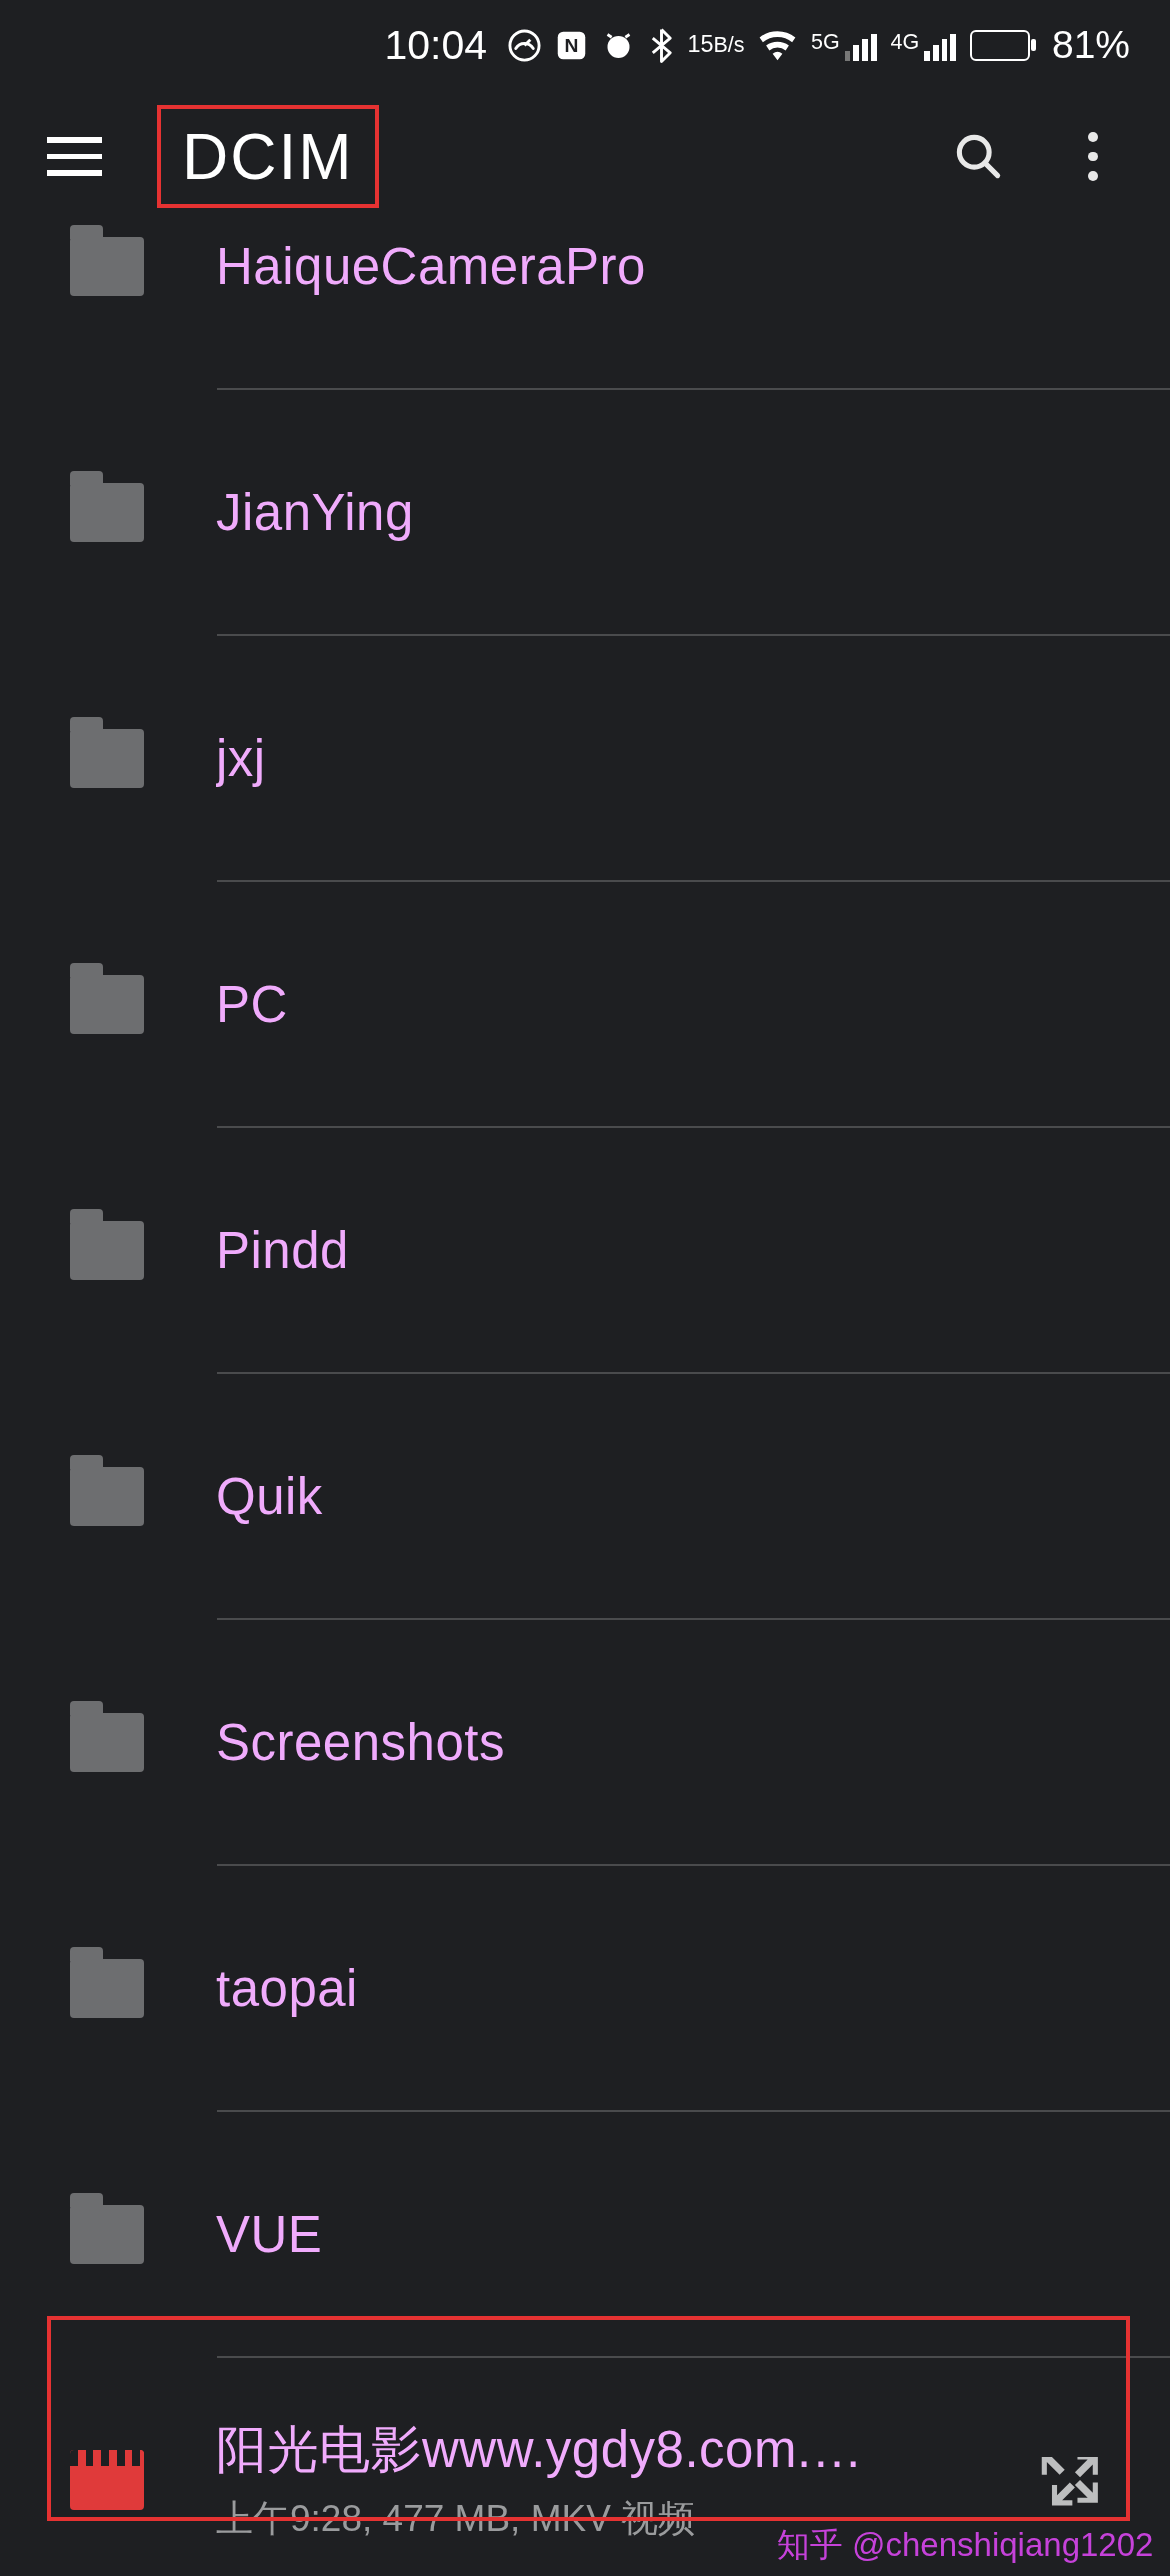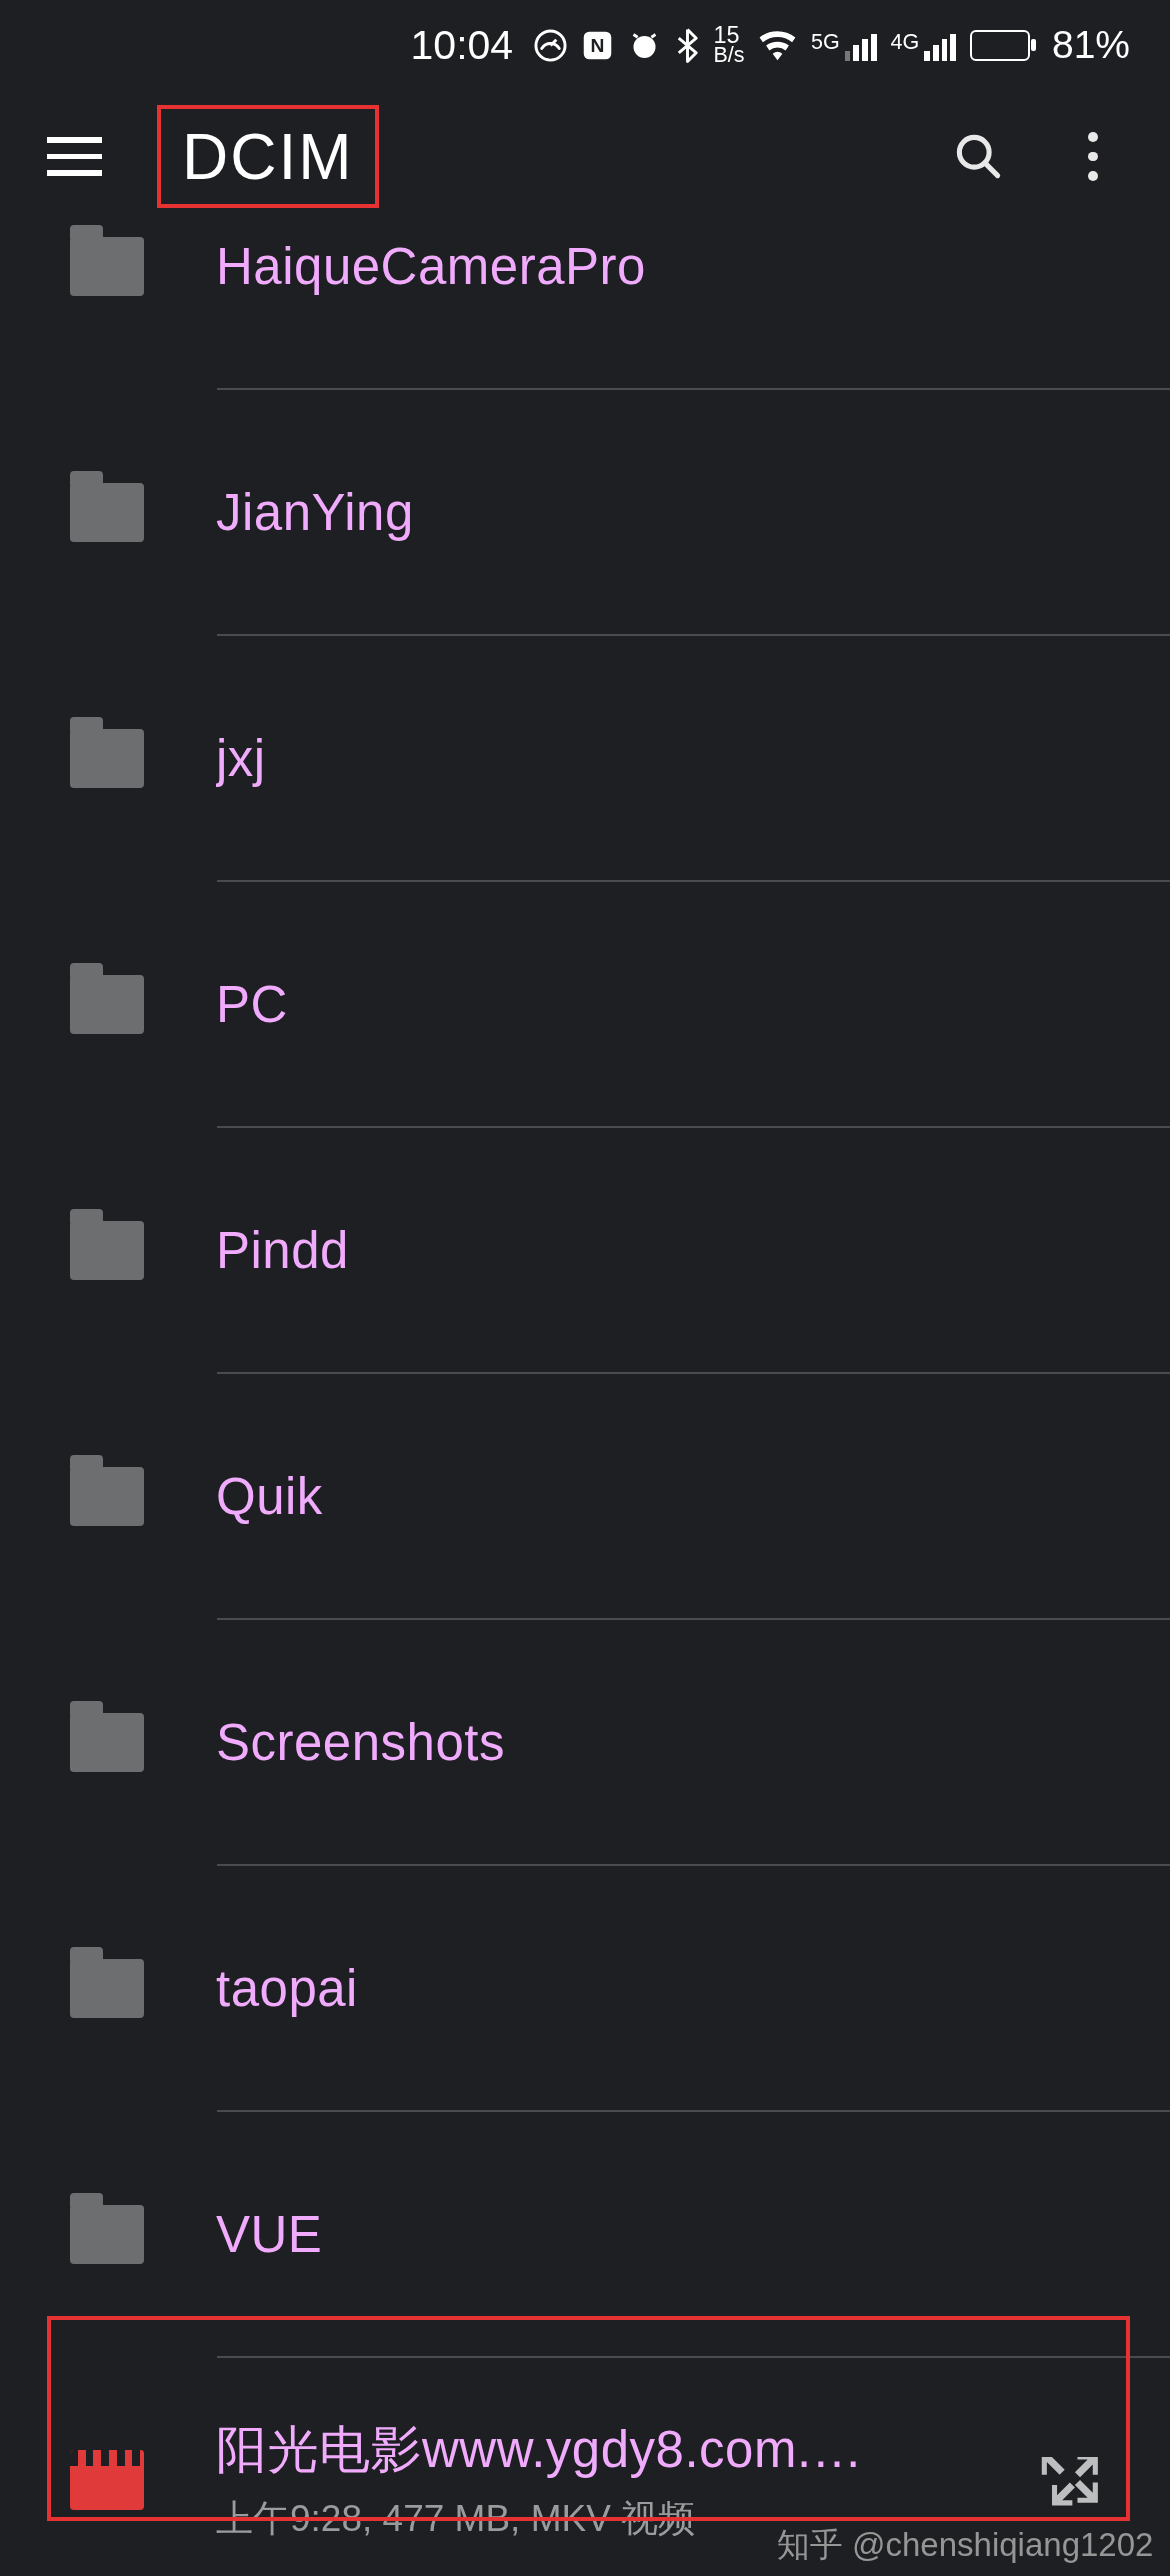--- a/index.html
+++ b/index.html
@@ -4,21 +4,21 @@
 <style>
   * { margin: 0; padding: 0; box-sizing: border-box; }
   html, body { width: 1171px; height: 2576px; background: #1e1f22; font-family: "Helvetica Neue", Arial, sans-serif; color: #e8e8e8; overflow: hidden; }
   .screen { position: relative; width: 1171px; height: 2576px; }
 
   
   .statusbar { position: absolute; top: 0; left: 0; right: 0; height: 90px; display: flex; align-items: center; justify-content: flex-end; padding-right: 41px; gap: 13.7px; font-size: 37px; color: #fff; }
   .statusbar .time { font-size: 41px; font-weight: 400; margin-right: 5.9px; }
   .statusbar .ic { display: inline-flex; align-items: center; justify-content: center; }
   .statusbar svg { display: block; }
-  .bs { display: flex; flex-direction: column; align-items: flex-start; line-height: 0.9; font-size: 21.5px; }
+  .bs { display: flex; flex-direction: row; align-items: flex-end; line-height: 0.9; font-size: 21.5px; }
   .bs .t { font-size: 23.4px; }
   .sig { display: flex; align-items: center; gap: 2.9px; }
   .sig .lbl { font-size: 21.5px; align-self: flex-start; margin-right: 2px; }
   .bars { display: flex; align-items: flex-end; gap: 2.9px; height: 31px; }
   .bars span { width: 5.9px; background: #fff; }
   .bars span:nth-child(1){height:9.8px} .bars span:nth-child(2){height:15.6px} .bars span:nth-child(3){height:21.5px} .bars span:nth-child(4){height:27px}
   .bars.dim span:nth-child(1){background:#777}
   .batt { display: flex; align-items: center; gap: 22px; }
   .batt-shell { width: 60px; height: 31px; border: 2.9px solid #fff; border-radius: 5.9px; position: relative; padding: 2.9px; }
   .batt-shell::after { content:""; position:absolute; right:-7.8px; top:7.8px; width:4.9px; height:11.7px; background:#fff; border-radius:2px; }
@@ -52,21 +52,21 @@
   .trail { width:98px; display:flex; align-items:center; justify-content:center; }
   .sep { margin-left:217px; height:2px; background:#4a4b4d; }
 
   .highlight { position:absolute; border:4.9px solid #e63232; pointer-events:none; }
   .hl-file { left:47px; right:41px; bottom:55px; height:205px; }
 
   
   .fsicon { width:68px; height:68px; position:relative; }
   .fsicon svg { width:68px; height:68px; }
 
-  .watermark { position:absolute; right:17.6px; bottom:7.8px; font-size:33px; color:#a3a3a3; opacity:.9; }
+  .watermark { position:absolute; right:17.6px; bottom:7.8px; font-size:33px; color:#d946ef; opacity:.9; }
 </style>
 </head>
 <body>
 
 <div class="screen">
 
   <div class="statusbar">
     <span class="time">10:04</span>
     <span class="ic">
       <svg width="35" height="35" viewBox="0 0 24 24" fill="none" stroke="#fff" stroke-width="2">

